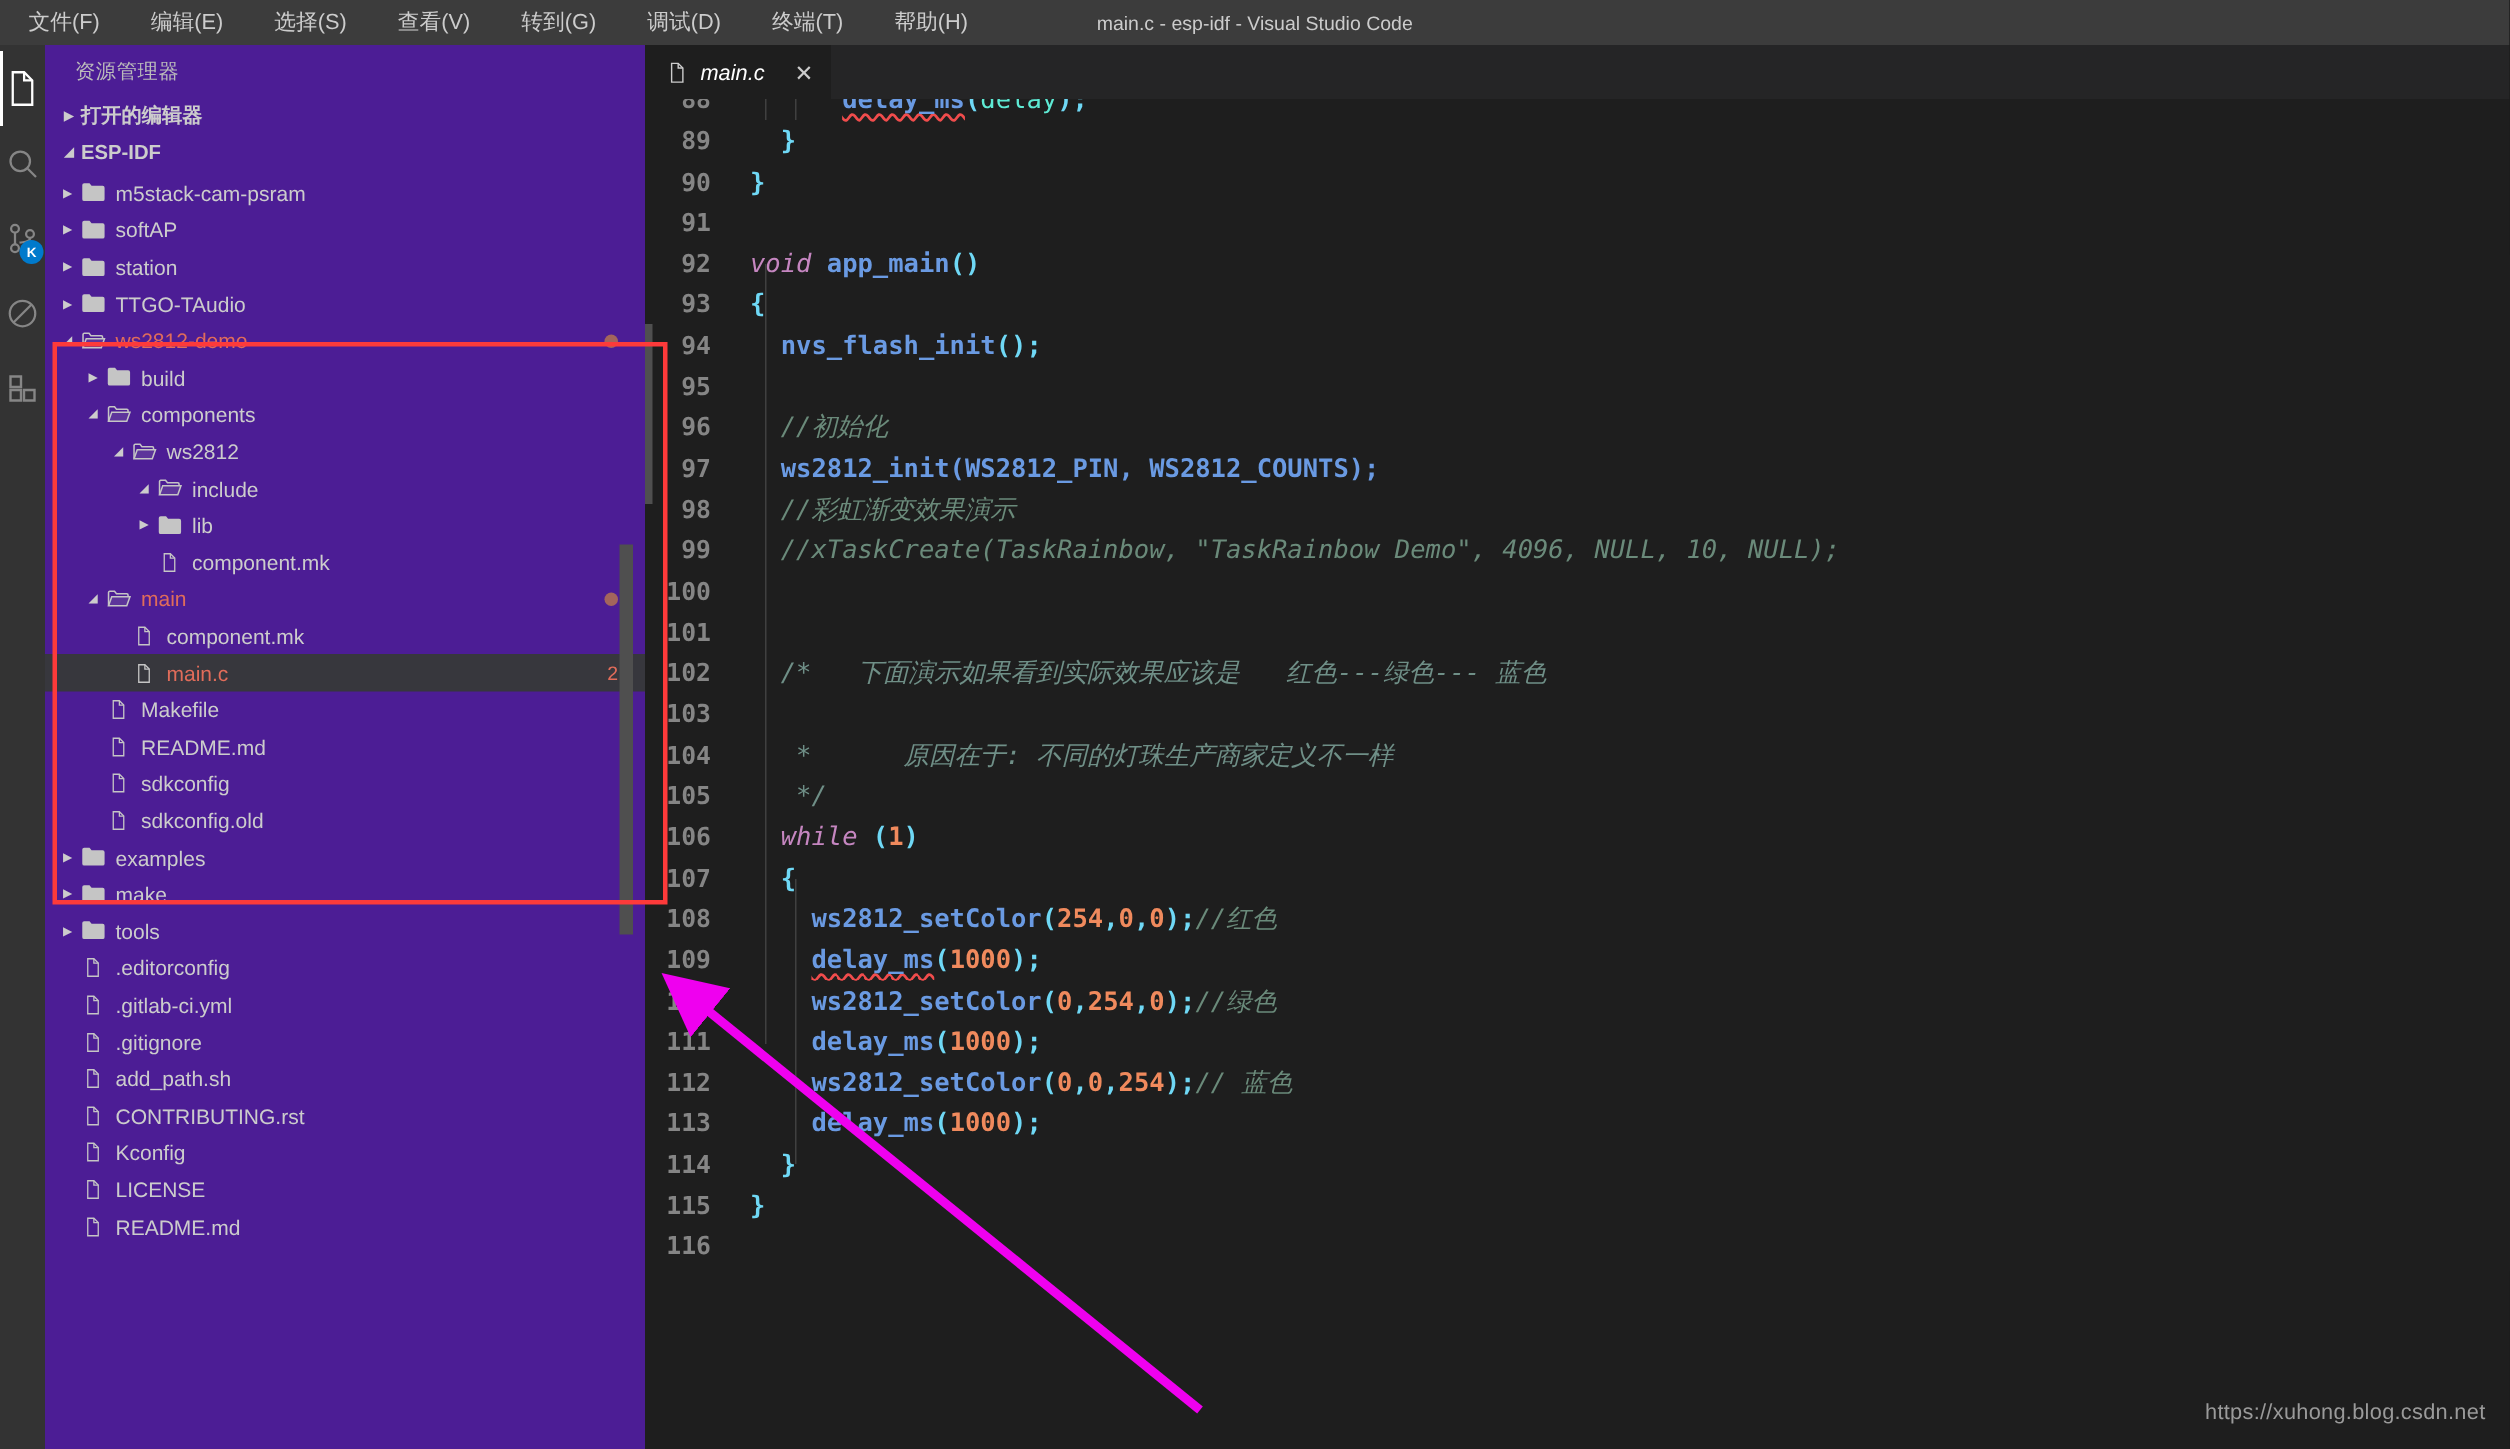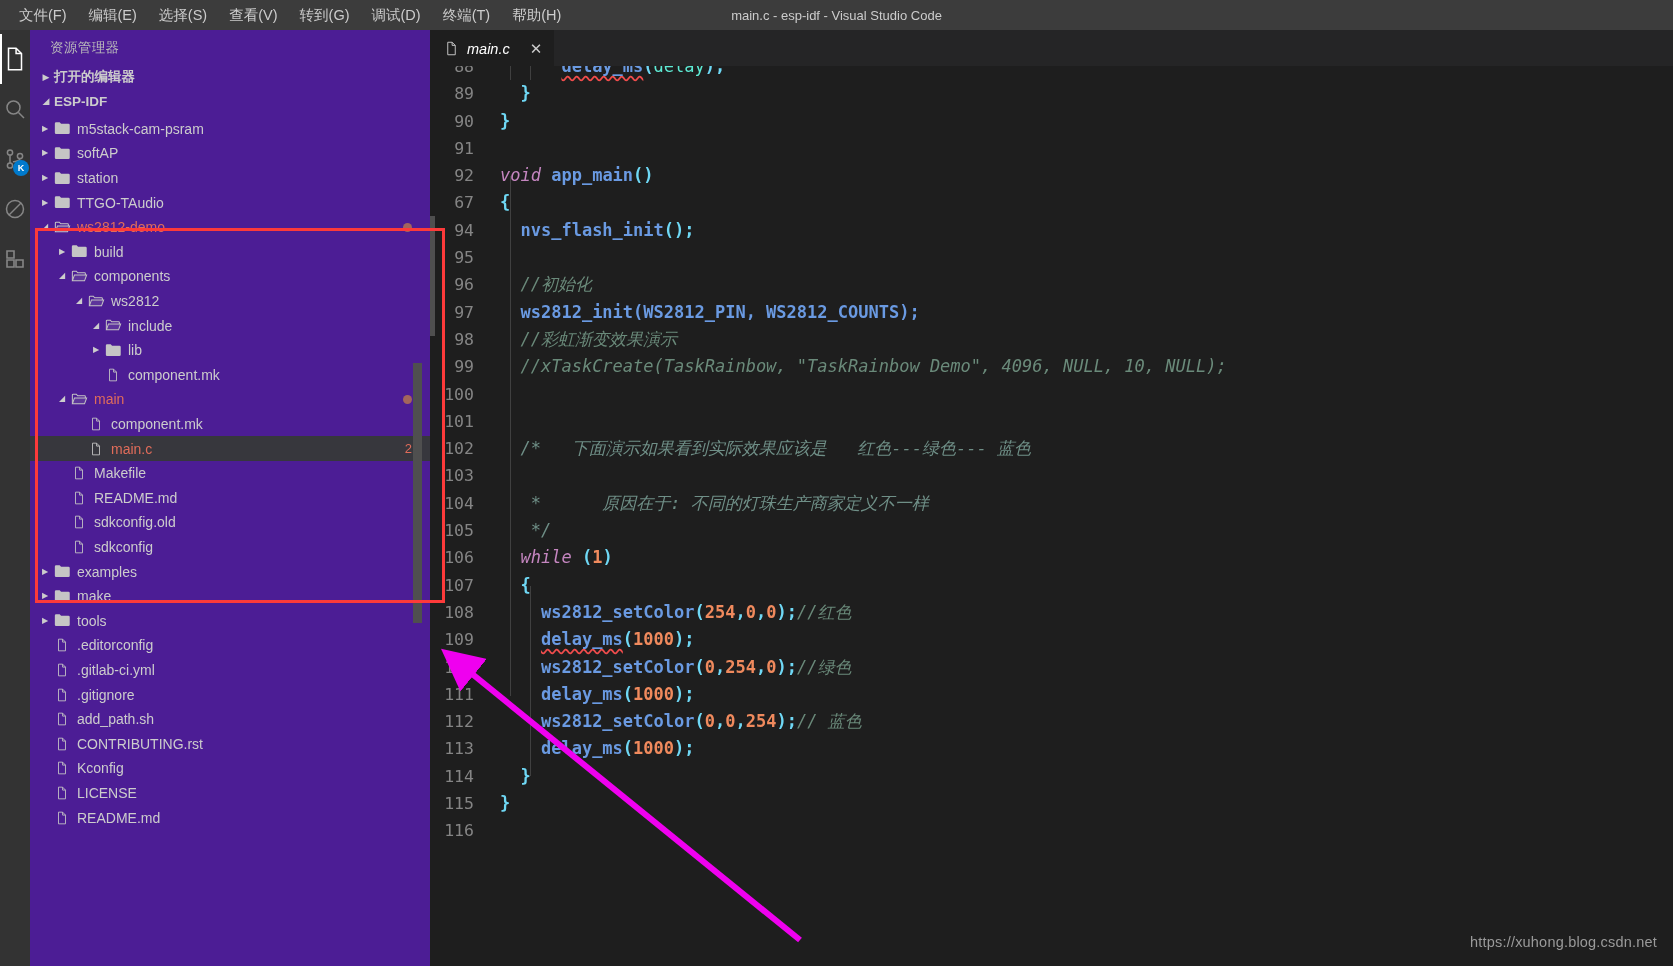--- a/index.html
+++ b/index.html
@@ -9,21 +9,21 @@
     font-family: "Liberation Sans", "DejaVu Sans", sans-serif;
     overflow: hidden;
   }
   #app { position: relative; width: 1673px; height: 966px; background: #1e1e1e; }
 
   
   .titlebar {
     position: absolute; left: 0; top: 0; width: 1673px; height: 30px;
     background: #3c3c3c; display: flex; align-items: center;
   }
-  .menu { display: flex; align-items: center; padding-left: 8px; gap: 0px; justify-content: space-between; }
+  .menu { display: flex; align-items: center; padding-left: 8px; gap: 12px; justify-content: space-between; }
   .menu-item {
     color: #cccccc; font-size: 14.5px; padding: 4px 11px;
     white-space: nowrap; line-height: 20px; cursor: default;
   }
   .title-center {
     position: absolute; left: 0; right: 0; text-align: center;
     color: #cccccc; font-size: 13px; pointer-events: none;
   }
 
   
@@ -120,21 +120,21 @@
   .code-scroll-thumb {
     position: absolute; left: -5px; top: 150px; width: 10px; height: 120px; background: #4f4f4f;
   }
   .code-lines {
     position: relative; font-family: "DejaVu Sans Mono", "Liberation Mono", monospace;
     font-size: 17px; line-height: 27.3px; padding-top: 0px;
   }
   .cline { display: flex; height: 27.3px; align-items: baseline; white-space: pre; }
   .lnum {
     flex: 0 0 70px; width: 70px; text-align: right; padding-right: 26px;
-    color: #858585; font-size: 16.5px; user-select: none;
+    color: #858585; font-size: 16.5px; user-select: none; font-weight: bold;
   }
   .ctext { position: relative; }
 
   
   .guide {
     position: absolute; width: 1px; background: #404040; z-index: 0;
   }
 
   
   .t-key    { color: #c586c0; font-style: italic; }
@@ -416,32 +416,32 @@
           </div>
           <div class="row">
             <span style="flex: 0 0 25px;"></span>
             <span class="twisty empty">▶</span>
             <span class="ico">
               <svg width="14" height="16" viewBox="0 0 24 24" fill="none" stroke="#c5c5c5" stroke-width="1.5">
                 <path d="M6 2h7l5 5v15H6z"></path>
                 <path d="M13 2v5h5"></path>
               </svg>
             </span>
+            <span class="label">sdkconfig</span>
+          </div>
+          <div class="row">
+            <span style="flex: 0 0 25px;"></span>
+            <span class="twisty empty">▶</span>
+            <span class="ico">
+              <svg width="14" height="16" viewBox="0 0 24 24" fill="none" stroke="#c5c5c5" stroke-width="1.5">
+                <path d="M6 2h7l5 5v15H6z"></path>
+                <path d="M13 2v5h5"></path>
+              </svg>
+            </span>
             <span class="label">sdkconfig.old</span>
-          </div>
-          <div class="row">
-            <span style="flex: 0 0 25px;"></span>
-            <span class="twisty empty">▶</span>
-            <span class="ico">
-              <svg width="14" height="16" viewBox="0 0 24 24" fill="none" stroke="#c5c5c5" stroke-width="1.5">
-                <path d="M6 2h7l5 5v15H6z"></path>
-                <path d="M13 2v5h5"></path>
-              </svg>
-            </span>
-            <span class="label">sdkconfig</span>
           </div>
           <div class="row">
             <span style="flex: 0 0 8px;"></span>
             <span class="twisty">▶</span>
             <span class="ico">
               <svg width="17" height="15" viewBox="0 0 20 17" fill="#c5c5c5">
                 <path d="M1 2.5A1.5 1.5 0 0 1 2.5 1h4.2l1.6 2H17a1.5 1.5 0 0 1 1.5 1.5v9A1.5 1.5 0 0 1 17 15H2.5A1.5 1.5 0 0 1 1 13.5z"></path>
               </svg>
             </span>
             <span class="label">examples</span>
@@ -574,21 +574,21 @@
     </div>
 
     <div class="code-area">
       <div class="code-scroll-thumb"></div>
       <div class="code-lines" id="codelines">
           <div class="cline" style="margin-top: -13px;"><span class="lnum">88</span><span class="ctext"><span class="t-plain">      </span><span class="t-fn squiggle">delay_ms</span><span class="t-punc">(</span><span class="t-id">delay</span><span class="t-punc">)</span><span class="t-punc">;</span></span></div>
           <div class="cline"><span class="lnum">89</span><span class="ctext"><span class="t-plain">  </span><span class="t-brace">}</span></span></div>
           <div class="cline"><span class="lnum">90</span><span class="ctext"><span class="t-brace">}</span></span></div>
           <div class="cline"><span class="lnum">91</span><span class="ctext"></span></div>
           <div class="cline"><span class="lnum">92</span><span class="ctext"><span class="t-key">void</span><span class="t-plain"> </span><span class="t-fn">app_main</span><span class="t-punc">()</span></span></div>
-          <div class="cline"><span class="lnum">67</span><span class="ctext"><span class="t-brace">{</span></span></div>
+          <div class="cline"><span class="lnum">93</span><span class="ctext"><span class="t-brace">{</span></span></div>
           <div class="cline"><span class="lnum">94</span><span class="ctext"><span class="t-plain">  </span><span class="t-fn">nvs_flash_init</span><span class="t-punc">()</span><span class="t-punc">;</span></span></div>
           <div class="cline"><span class="lnum">95</span><span class="ctext"></span></div>
           <div class="cline"><span class="lnum">96</span><span class="ctext"><span class="t-plain">  </span><span class="t-cmt">//初始化</span></span></div>
           <div class="cline"><span class="lnum">97</span><span class="ctext"><span class="t-plain">  </span><span class="t-fn">ws2812_init(WS2812_PIN, WS2812_COUNTS);</span></span></div>
           <div class="cline"><span class="lnum">98</span><span class="ctext"><span class="t-plain">  </span><span class="t-cmt">//彩虹渐变效果演示</span></span></div>
           <div class="cline"><span class="lnum">99</span><span class="ctext"><span class="t-plain">  </span><span class="t-cmt">//xTaskCreate(TaskRainbow, "TaskRainbow Demo", 4096, NULL, 10, NULL);</span></span></div>
           <div class="cline"><span class="lnum">100</span><span class="ctext"></span></div>
           <div class="cline"><span class="lnum">101</span><span class="ctext"></span></div>
           <div class="cline"><span class="lnum">102</span><span class="ctext"><span class="t-plain">  </span><span class="t-cmt2">/*   下面演示如果看到实际效果应该是   红色---绿色--- 蓝色</span></span></div>
           <div class="cline"><span class="lnum">103</span></div>

